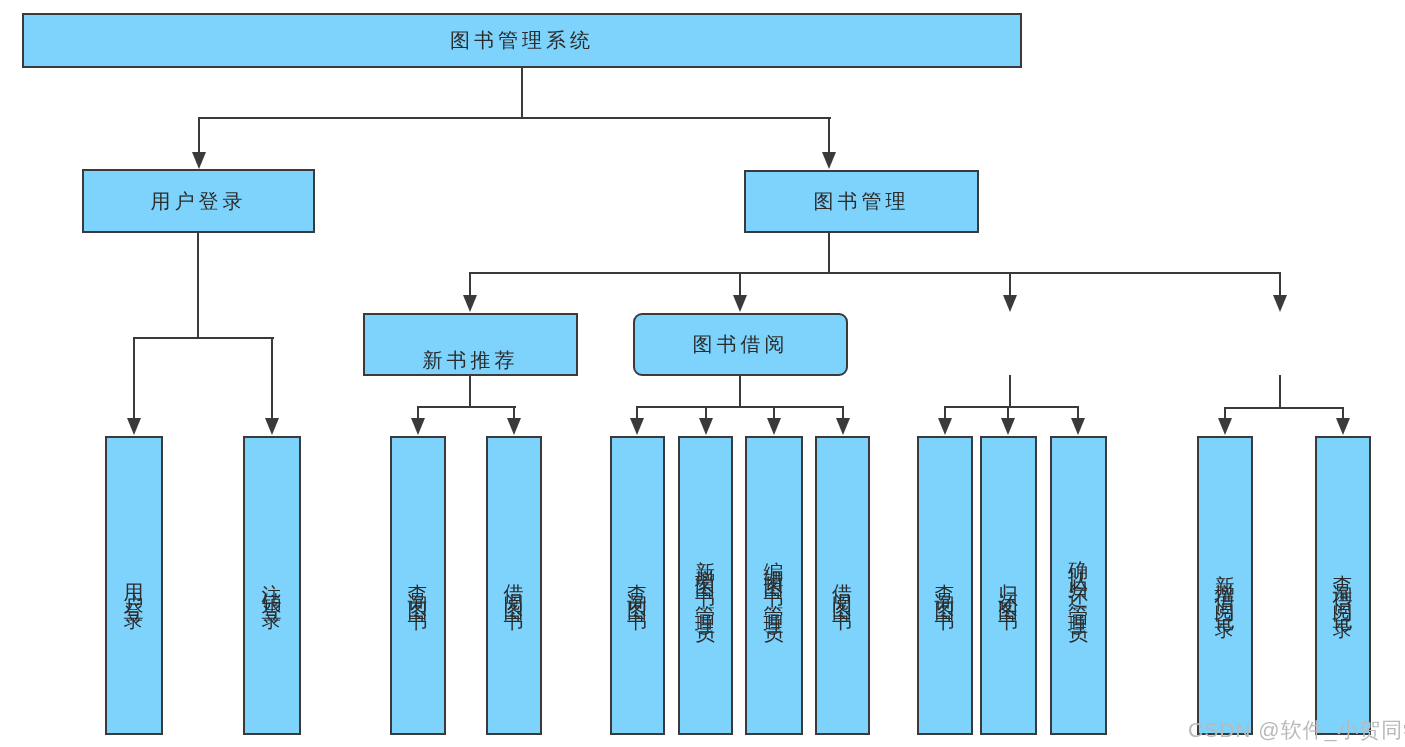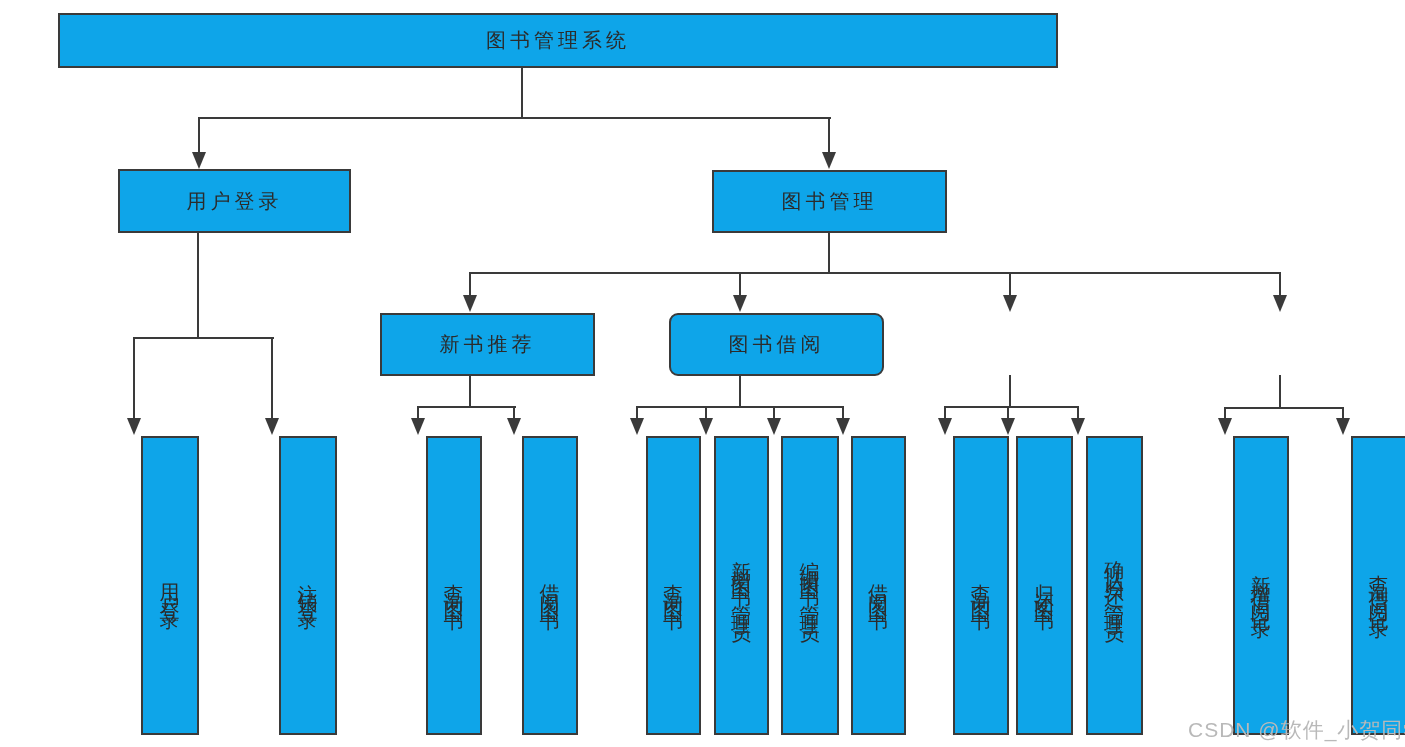--- a/index.html
+++ b/index.html
@@ -14,26 +14,25 @@
     width: 1405px;
     height: 747px;
     background: var(--background, #fff);
     font-family: "Liberation Sans", "DejaVu Sans", sans-serif;
     overflow: hidden;
   }
   .node {
     position: absolute;
     box-sizing: border-box;
     border: 2px solid var(--line, #3a3a3a);
-    background: #0ea5e9;
+    background: #7dd3fc;
     color: var(--text, #2b2b2b);
     display: flex;
     align-items: center;
     justify-content: center;
-    margin-left: 36px;
   }
   .h-label {
     font-size: 20px;
     letter-spacing: 4px;
     white-space: nowrap;
   }
   .v-label {
     writing-mode: vertical-rl;
     text-orientation: mixed;
     font-size: 20px;
@@ -75,25 +74,25 @@
 
 <div class="canvas">
 
   <div class="node" style="left:22px; top:13px; width:1000px; height:55px;">
     <span class="h-label">图书管理系统</span>
   </div>
 
   <div class="node" style="left:82px; top:169px; width:233px; height:64px;">
     <span class="h-label">用户登录</span>
   </div>
-  <div class="node" style="left:676px; top:170px; width:235px; height:63px;">
+  <div class="node" style="left:744px; top:170px; width:235px; height:63px;">
     <span class="h-label">图书管理</span>
   </div>
 
-  <div class="node" style="left:344px; top:313px; width:215px; height:63px;">
+  <div class="node" style="left:363px; top:313px; width:215px; height:63px;align-items:flex-end;">
     <span class="h-label">新书推荐</span>
   </div>
   <div class="node" style="left:633px; top:313px; width:215px; height:63px;border-radius:9px;">
     <span class="h-label">图书借阅</span>
   </div>
 
   <div class="node" style="left:105px; top:436px; width:58px; height:299px;">
     <span class="v-label">用户登录</span>
   </div>
   <div class="node" style="left:243px; top:436px; width:58px; height:299px;">

